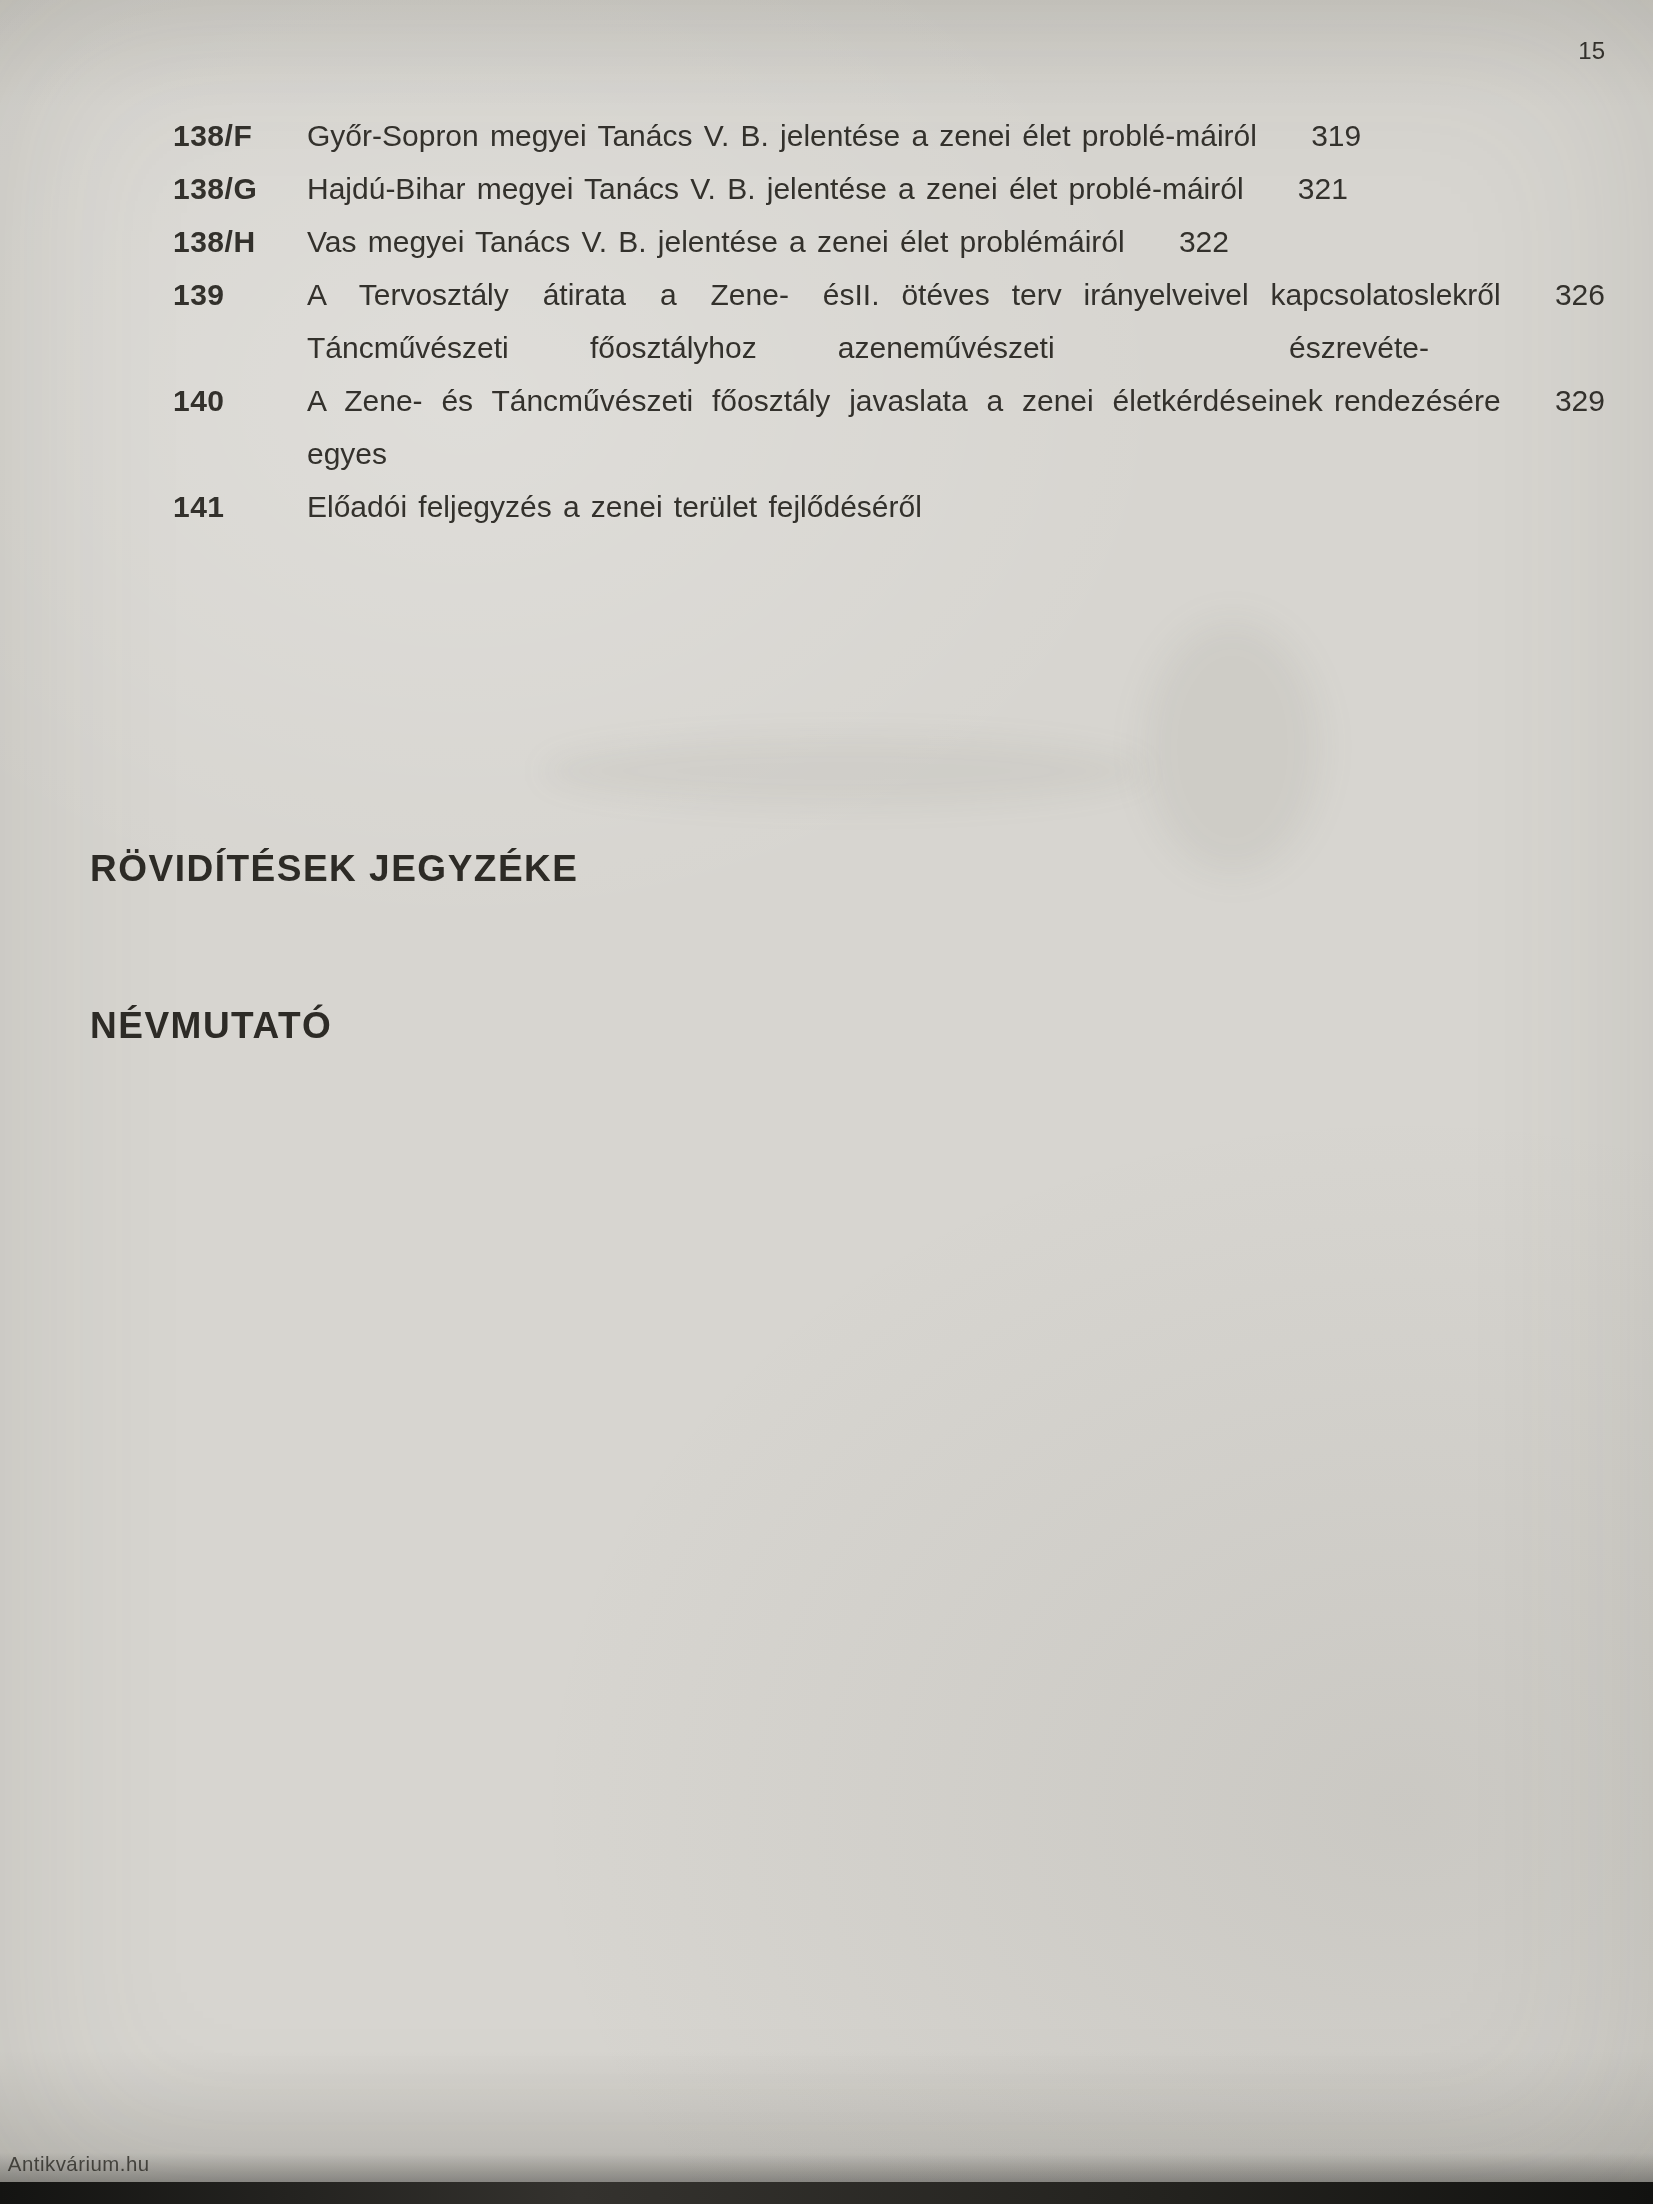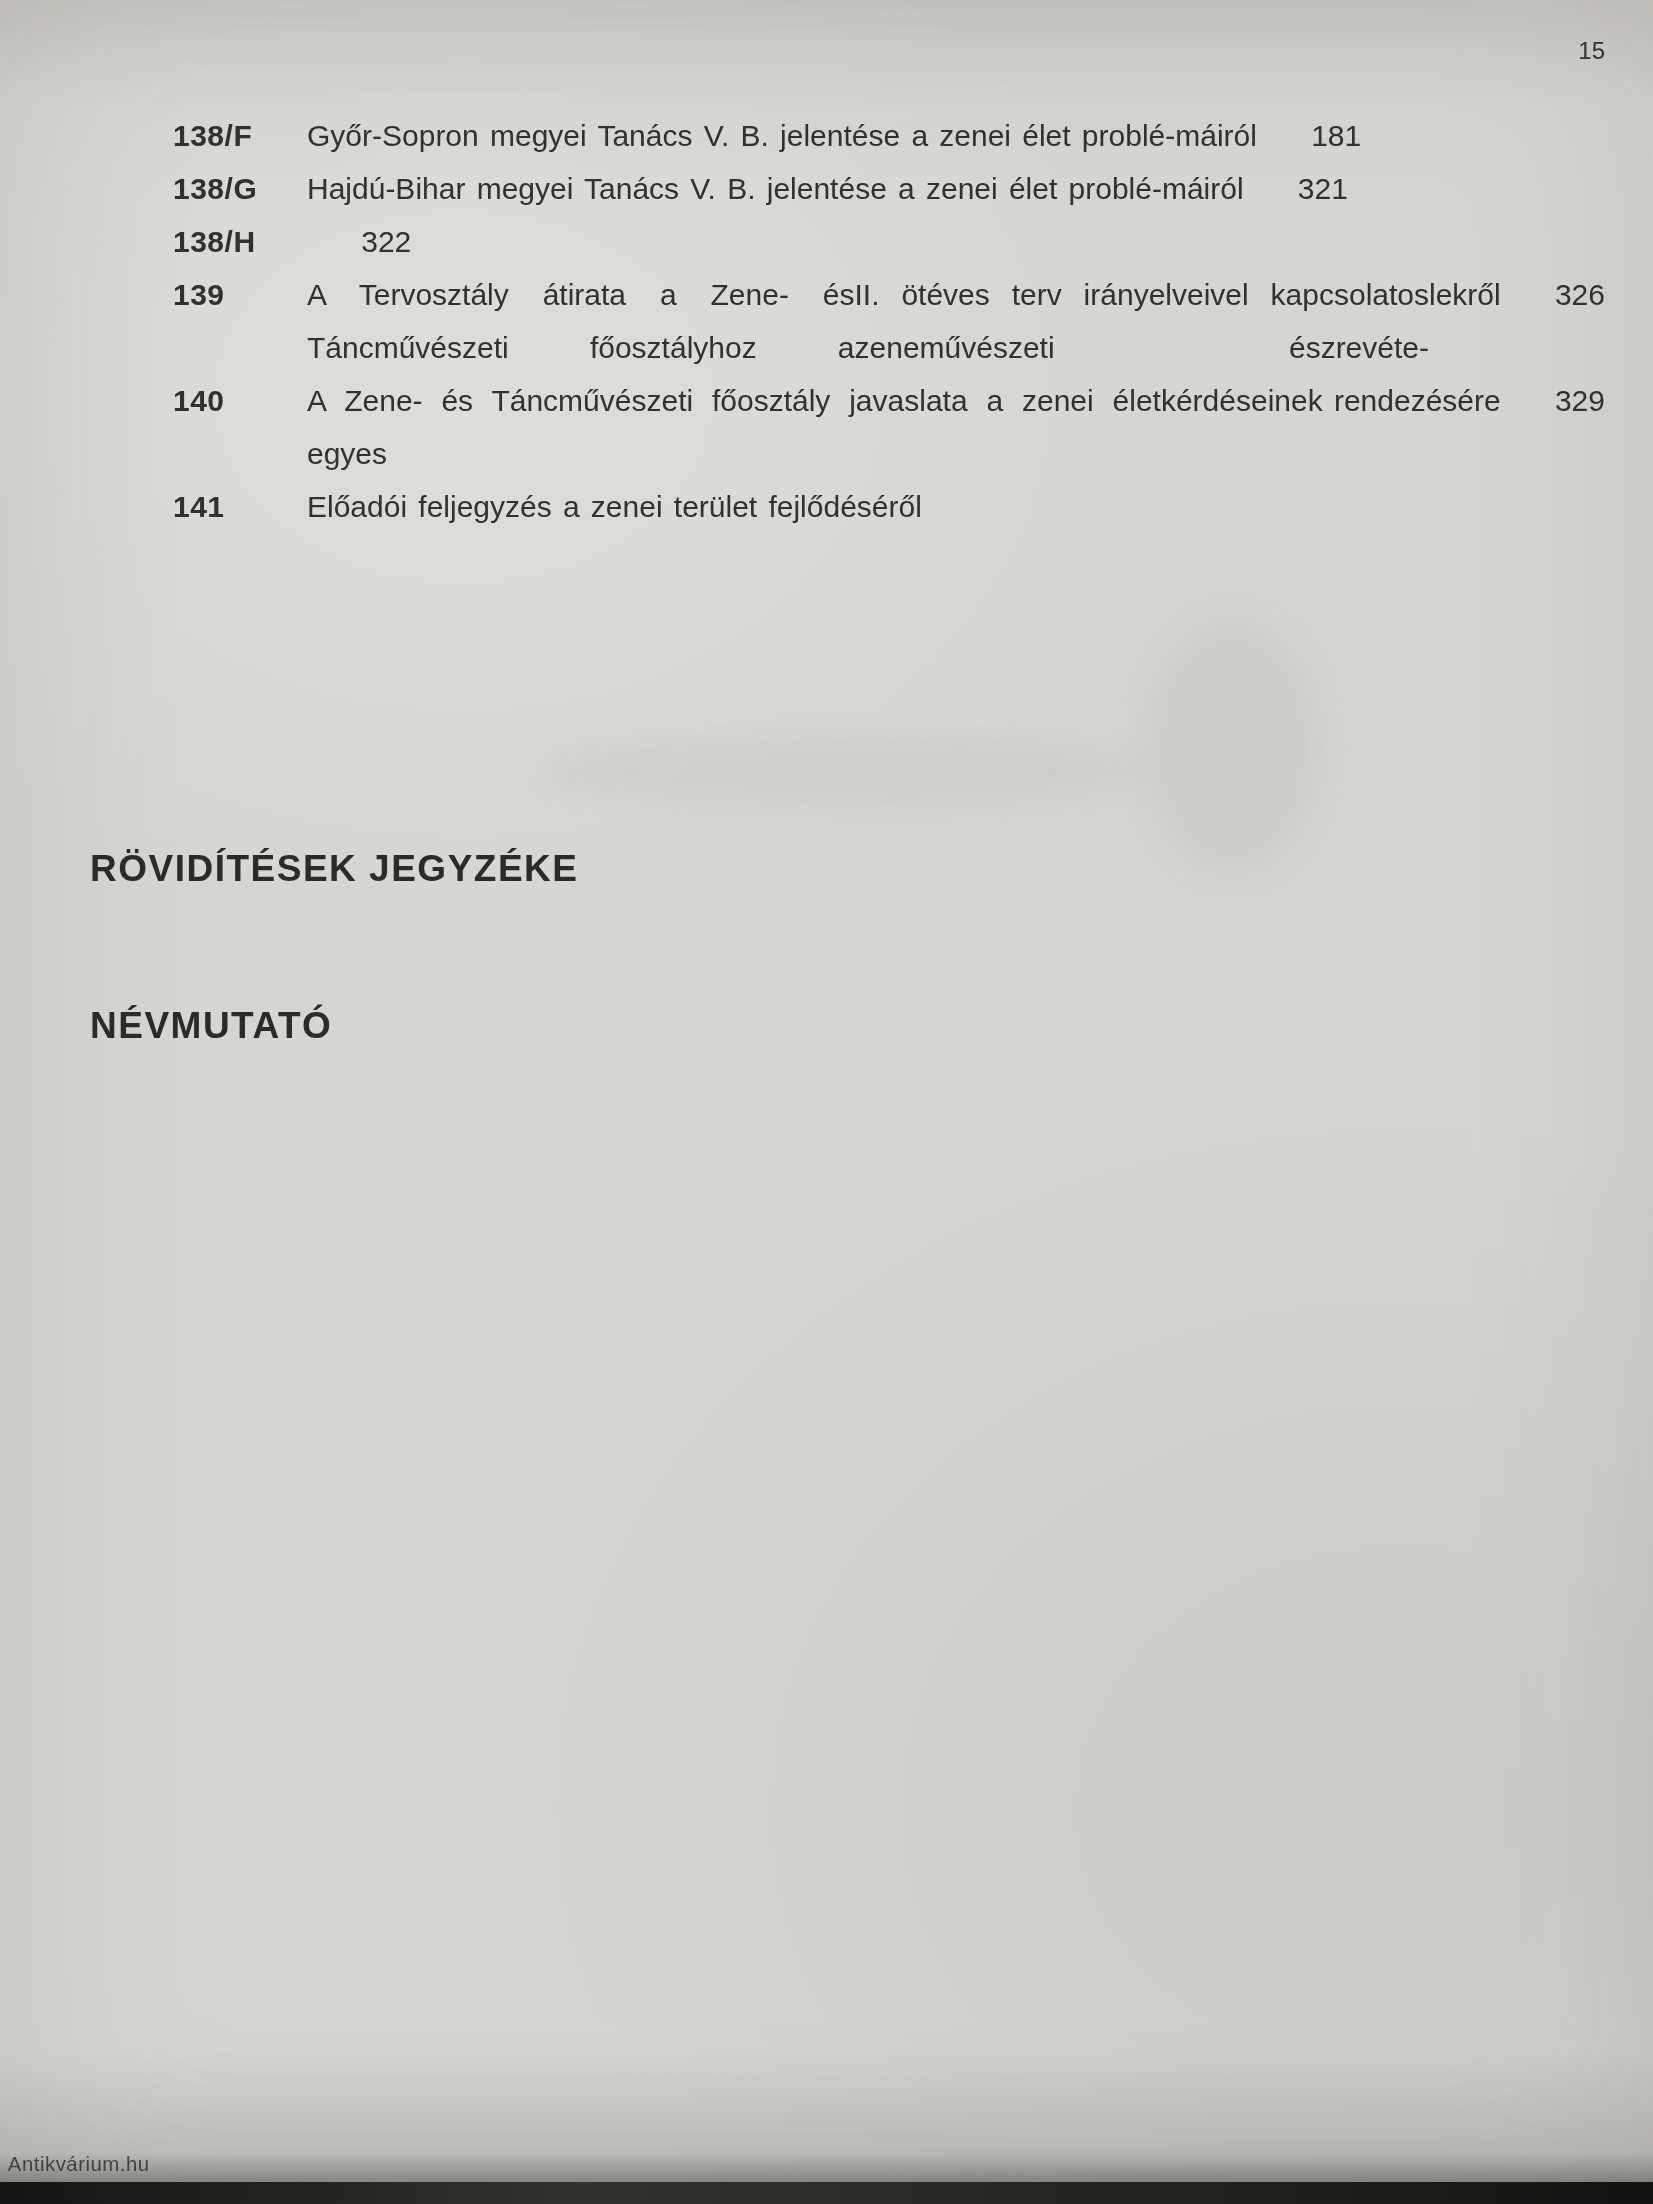--- a/index.html
+++ b/index.html
@@ -75,39 +75,40 @@
 <div class="pageno">15</div>
 
 <div class="toc">
     <div class="entry">
       <div class="entry-num">138/F</div>
       <div class="entry-body">
         <div class="cont">Győr-Sopron megyei Tanács V. B. jelentése a zenei élet problé-</div>
         <div class="last">
           <div class="txt">máiról</div>
           <div class="leader"></div>
-          <div class="pg">181</div>
+          <div class="pg">319</div>
         </div>
       </div>
     </div>
     <div class="entry">
       <div class="entry-num">138/G</div>
       <div class="entry-body">
         <div class="cont">Hajdú-Bihar megyei Tanács V. B. jelentése a zenei élet problé-</div>
         <div class="last">
           <div class="txt">máiról</div>
           <div class="leader"></div>
           <div class="pg">321</div>
         </div>
       </div>
     </div>
     <div class="entry">
       <div class="entry-num">138/H</div>
       <div class="entry-body">
         <div class="last">
+          <div class="txt">Vas megyei Tanács V. B. jelentése a zenei élet problémáiról</div>
           <div class="leader"></div>
           <div class="pg">322</div>
         </div>
       </div>
     </div>
     <div class="entry">
       <div class="entry-num">139</div>
       <div class="entry-body">
         <div class="cont">A Tervosztály átirata a Zene- és Táncművészeti főosztályhoz a</div>
         <div class="cont">II. ötéves terv irányelveivel kapcsolatos zeneművészeti észrevéte-</div>

